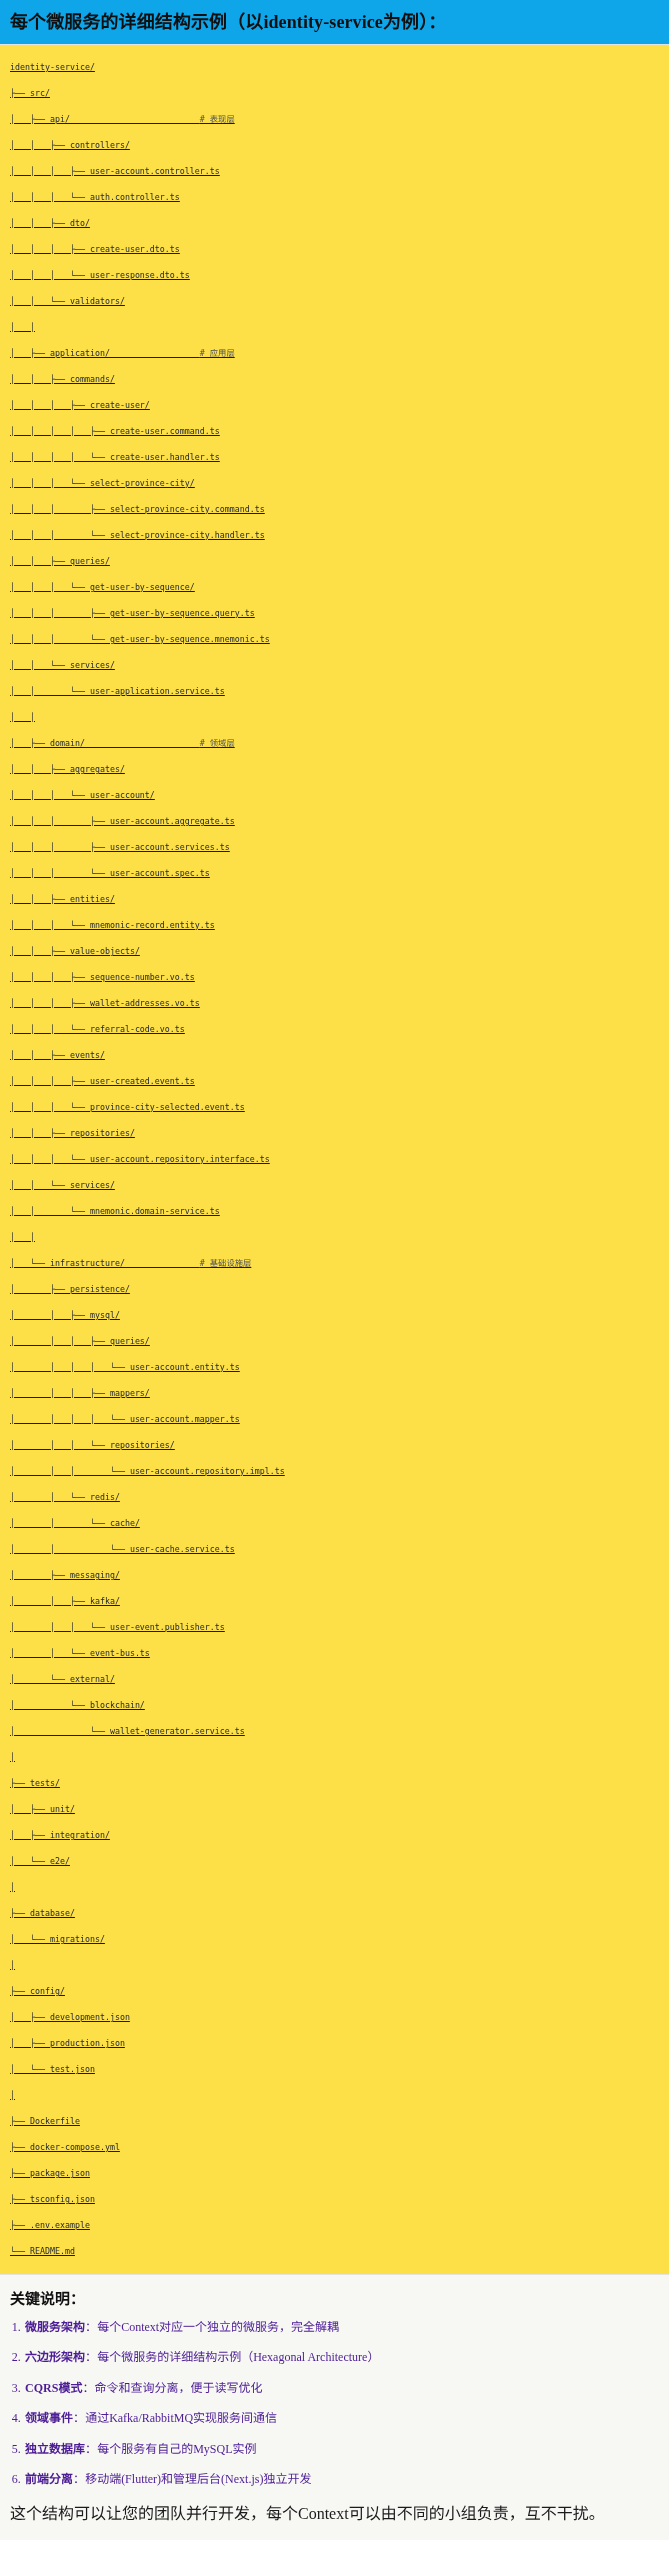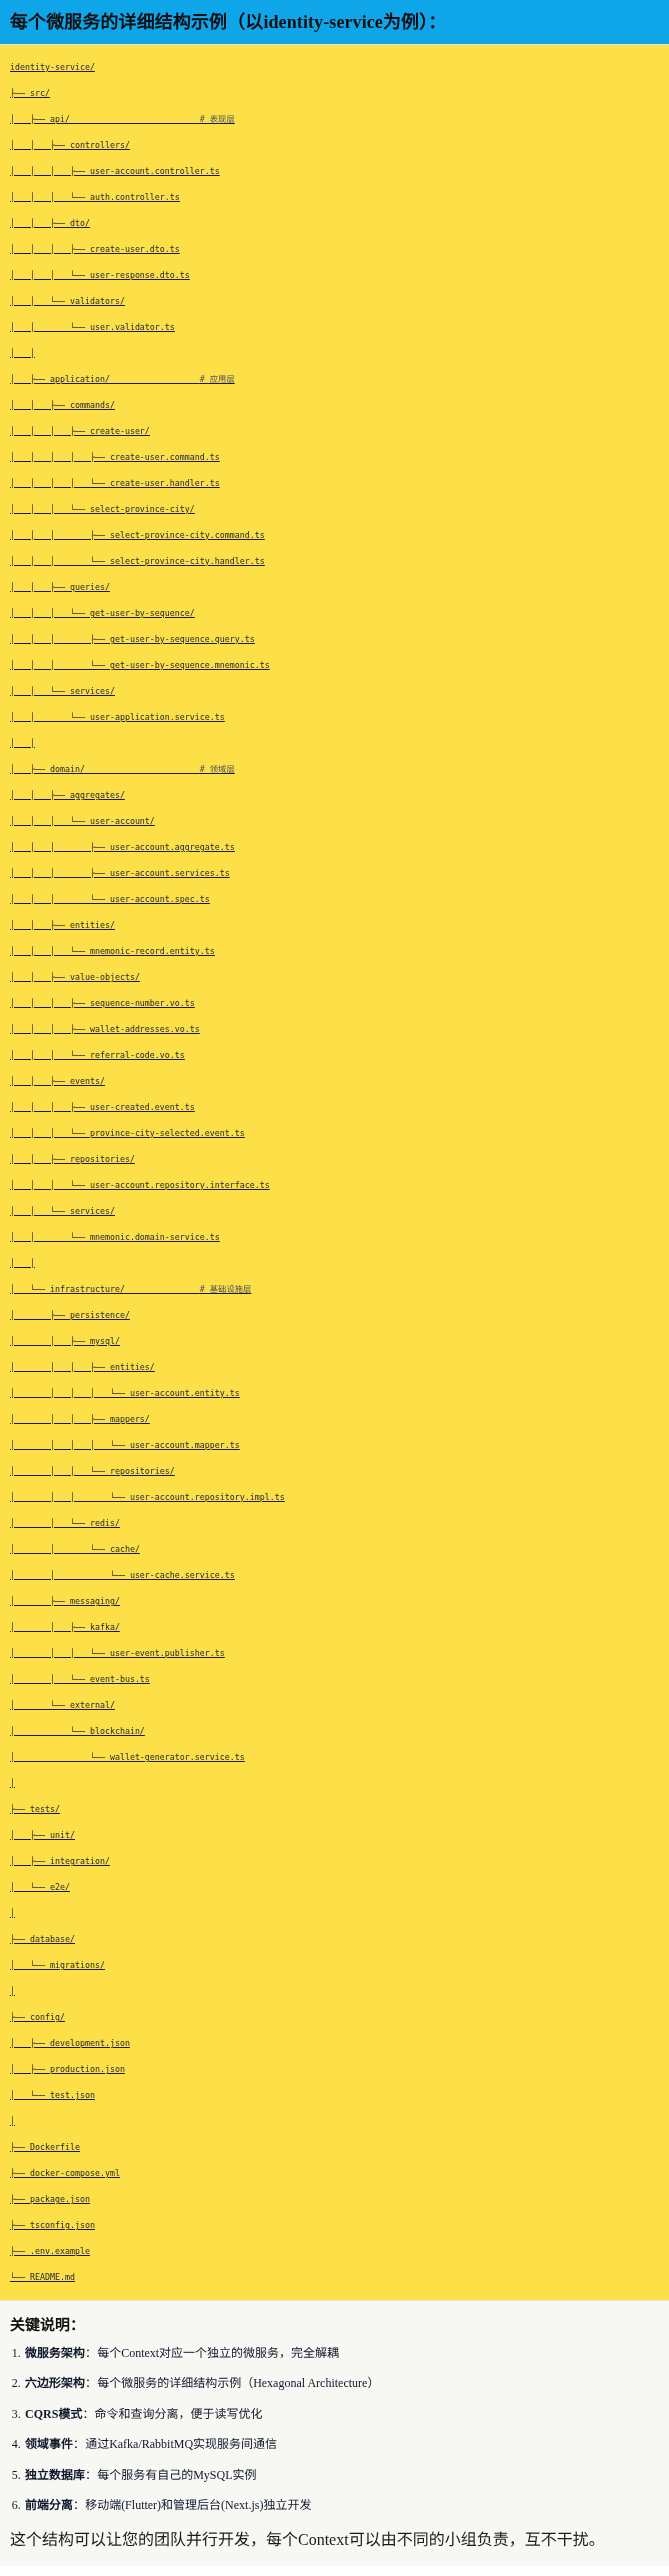--- a/index.html
+++ b/index.html
@@ -77,21 +77,21 @@
     font-size: 15px;
     color: #101010;
   }
   ol.notes-list {
     margin: 0;
     padding: 0 0 0 13.8px;
     list-style: decimal;
     font-family: "Liberation Serif", "DejaVu Serif", serif;
     font-size: 12px;
     line-height: 1.5;
-    color: #0f172a;
+    color: #4c1d95;
   }
   ol.notes-list > li {
     margin: 0 0 12.5px 0;
     padding-left: 1.3px;
   }
   ol.notes-list > li:last-child {
     margin-bottom: 0;
   }
   .note-term {
     font-weight: bold;
@@ -123,21 +123,20 @@
     <pre class="tree"><span class="tree-line">identity-service/</span>
 <span class="tree-line">├── src/</span>
 <span class="tree-line">│   ├── api/                          <span class="cmt"># 表现层</span></span>
 <span class="tree-line">│   │   ├── controllers/</span>
 <span class="tree-line">│   │   │   ├── user-account.controller.ts</span>
 <span class="tree-line">│   │   │   └── auth.controller.ts</span>
 <span class="tree-line">│   │   ├── dto/</span>
 <span class="tree-line">│   │   │   ├── create-user.dto.ts</span>
 <span class="tree-line">│   │   │   └── user-response.dto.ts</span>
 <span class="tree-line">│   │   └── validators/</span>
-<span class="tree-line">│   │       └── user.validator.ts</span>
 <span class="tree-line">│   │</span>
 <span class="tree-line">│   ├── application/                  <span class="cmt"># 应用层</span></span>
 <span class="tree-line">│   │   ├── commands/</span>
 <span class="tree-line">│   │   │   ├── create-user/</span>
 <span class="tree-line">│   │   │   │   ├── create-user.command.ts</span>
 <span class="tree-line">│   │   │   │   └── create-user.handler.ts</span>
 <span class="tree-line">│   │   │   └── select-province-city/</span>
 <span class="tree-line">│   │   │       ├── select-province-city.command.ts</span>
 <span class="tree-line">│   │   │       └── select-province-city.handler.ts</span>
 <span class="tree-line">│   │   ├── queries/</span>
@@ -163,21 +162,21 @@
 <span class="tree-line">│   │   │   ├── user-created.event.ts</span>
 <span class="tree-line">│   │   │   └── province-city-selected.event.ts</span>
 <span class="tree-line">│   │   ├── repositories/</span>
 <span class="tree-line">│   │   │   └── user-account.repository.interface.ts</span>
 <span class="tree-line">│   │   └── services/</span>
 <span class="tree-line">│   │       └── mnemonic.domain-service.ts</span>
 <span class="tree-line">│   │</span>
 <span class="tree-line">│   └── infrastructure/               <span class="cmt"># 基础设施层</span></span>
 <span class="tree-line">│       ├── persistence/</span>
 <span class="tree-line">│       │   ├── mysql/</span>
-<span class="tree-line">│       │   │   ├── entities/</span>
+<span class="tree-line">│       │   │   ├── queries/</span>
 <span class="tree-line">│       │   │   │   └── user-account.entity.ts</span>
 <span class="tree-line">│       │   │   ├── mappers/</span>
 <span class="tree-line">│       │   │   │   └── user-account.mapper.ts</span>
 <span class="tree-line">│       │   │   └── repositories/</span>
 <span class="tree-line">│       │   │       └── user-account.repository.impl.ts</span>
 <span class="tree-line">│       │   └── redis/</span>
 <span class="tree-line">│       │       └── cache/</span>
 <span class="tree-line">│       │           └── user-cache.service.ts</span>
 <span class="tree-line">│       ├── messaging/</span>
 <span class="tree-line">│       │   ├── kafka/</span>

